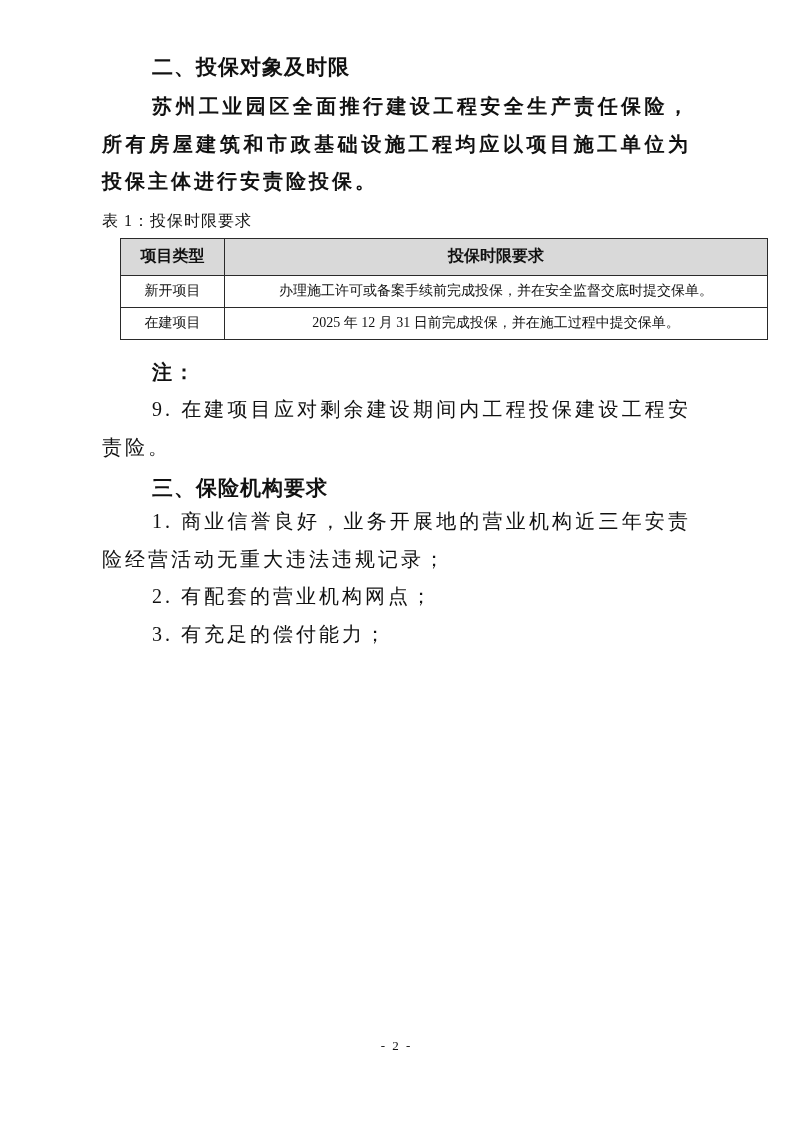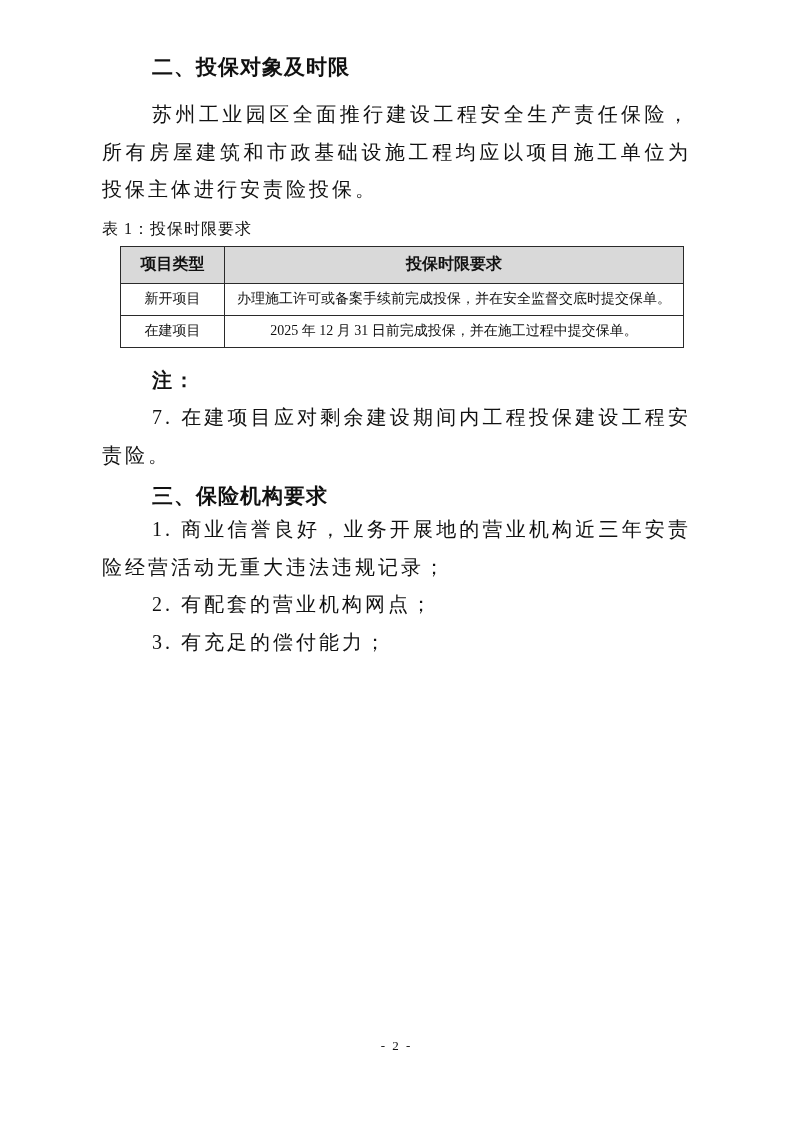--- a/index.html
+++ b/index.html
@@ -34,40 +34,41 @@
   .body-para {
     font-size: 20px;
     line-height: 37.5px;
     letter-spacing: 3px;
     text-align: justify;
     text-justify: inter-character;
     text-indent: 50px;
     margin: 0;
   }
   .body-para.first {
-    margin-top: 14px;
+    margin-top: 6px;
+    font-weight: bold;
   }
   .notes-label {
     font-size: 20px;
     line-height: 37.5px;
     font-weight: bold;
     letter-spacing: 2px;
     text-indent: 50px;
     margin: 14px 0 0 0;
   }
   .table-caption {
     font-size: 16px;
     line-height: 22px;
     letter-spacing: 1px;
     margin: 9px 0 0 0;
   }
   table.req-table {
     border-collapse: collapse;
     table-layout: fixed;
-    width: 564px;
+    width: 648px;
     margin: 6px 0 0 18px;
     border: 1.5px solid #2a2a2a;
   }
   table.req-table th,
   table.req-table td {
     border: 1px solid #2a2a2a;
     text-align: center;
     vertical-align: middle;
     padding: 2px 4px;
     box-sizing: border-box;
@@ -126,21 +127,21 @@
       </tr>
       <tr>
         <td>在建项目</td>
         <td>2025 年 12 月 31 日前完成投保，并在施工过程中提交保单。</td>
       </tr>
     </tbody>
   </table>
 
   <p class="notes-label">注：</p>
 
-  <p class="body-para">7. 在建项目应对剩余建设期间内工程投保建设工程安责险。</p>
+  <p class="body-para">9. 在建项目应对剩余建设期间内工程投保建设工程安责险。</p>
 
   <h2 class="heading s3">三、保险机构要求</h2>
 
 
   <p class="body-para">1. 商业信誉良好，业务开展地的营业机构近三年安责险经营活动无重大违法违规记录；</p>
   <p class="body-para">2. 有配套的营业机构网点；</p>
   <p class="body-para">3. 有充足的偿付能力；</p>
 
   <div class="page-footer">- 2 -</div>
 

